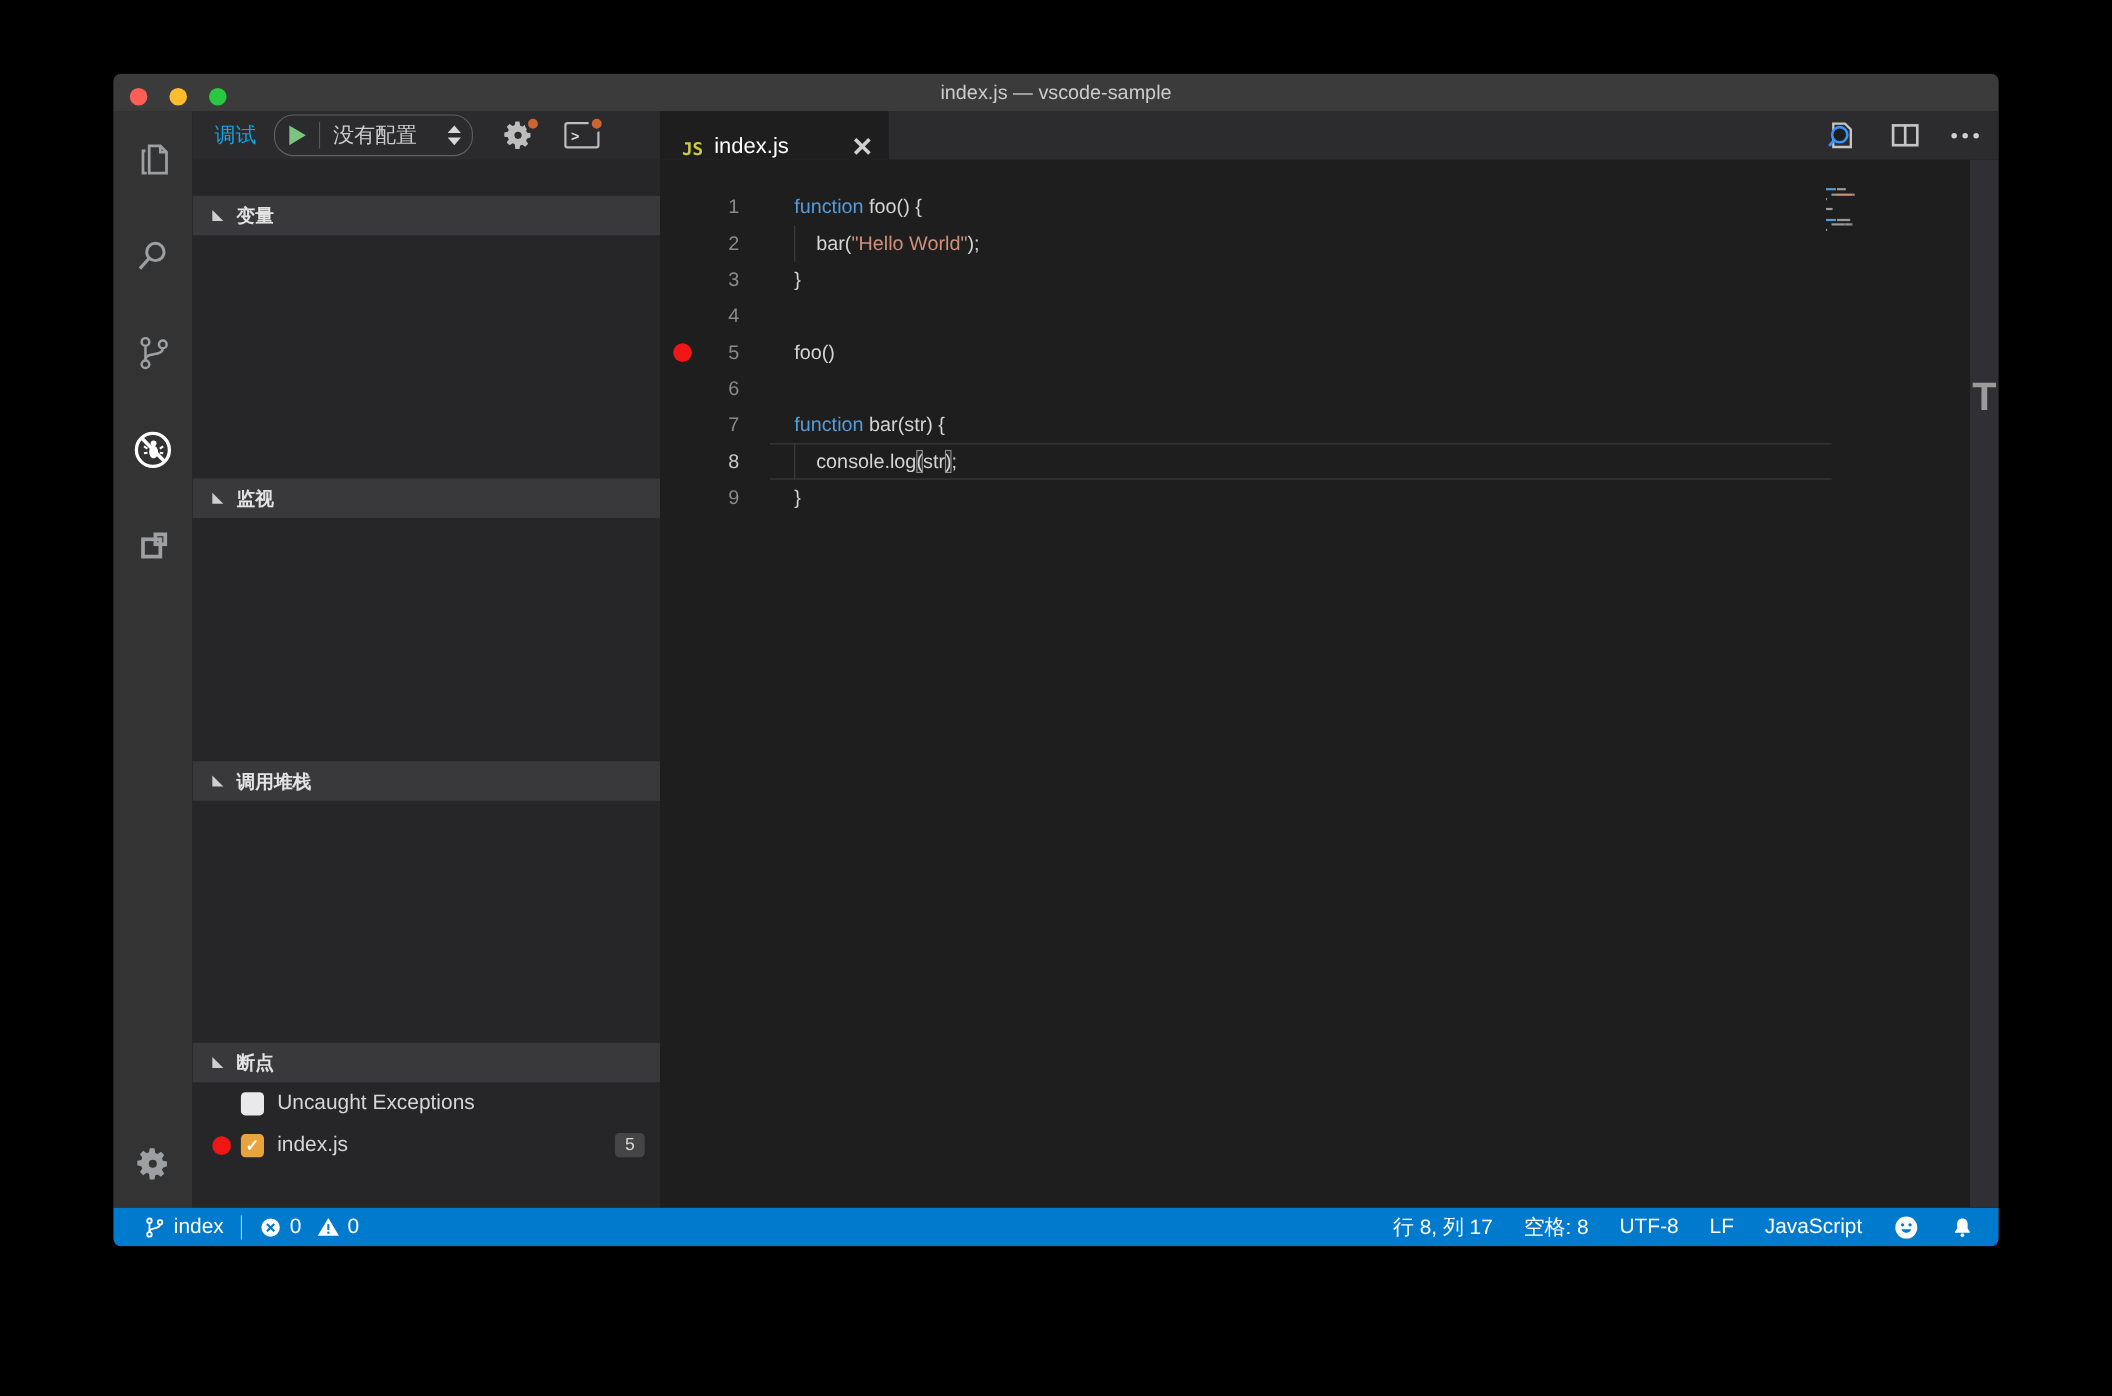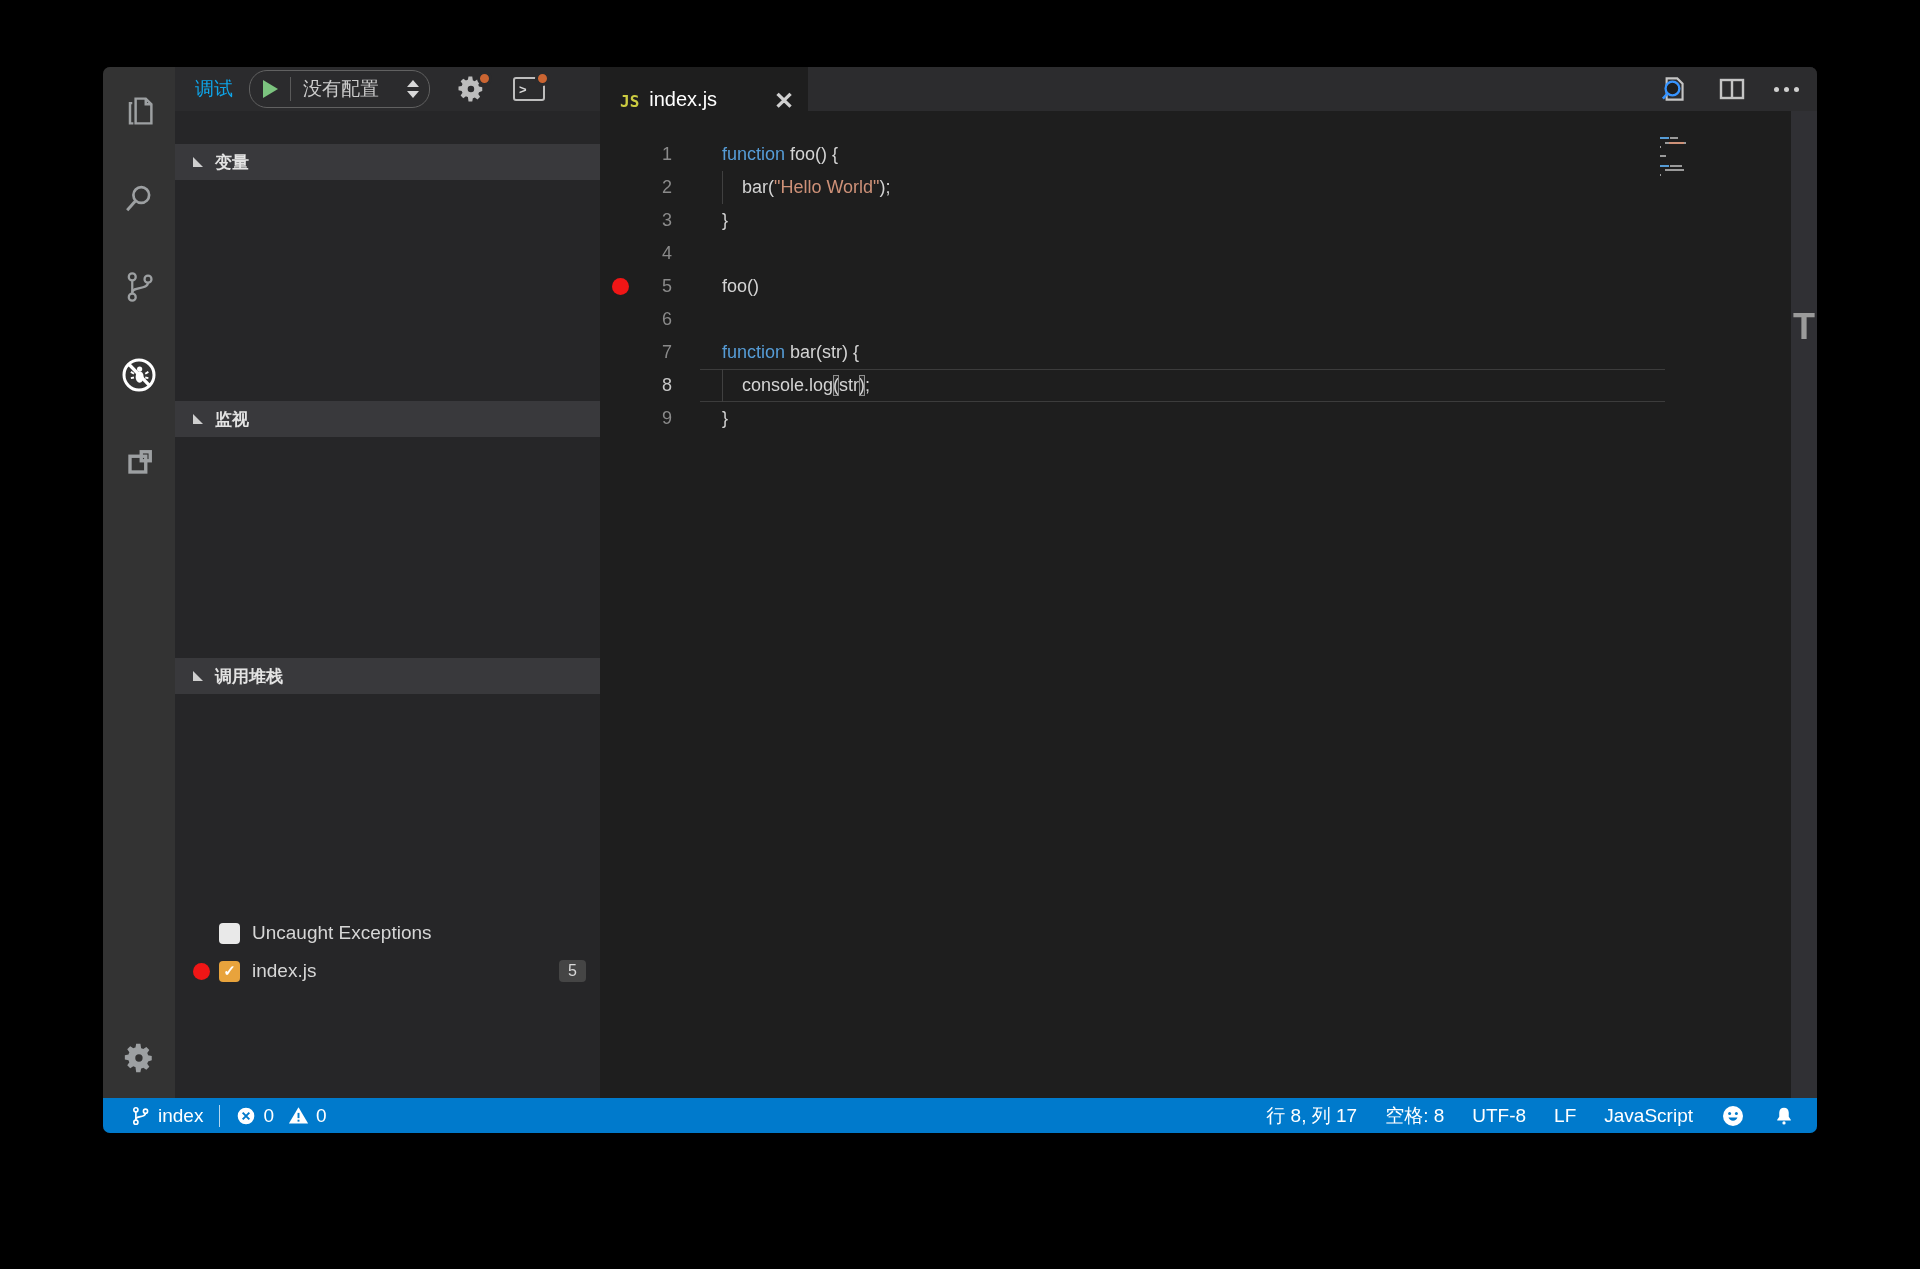--- a/index.html
+++ b/index.html
@@ -85,20 +85,26 @@
   .sb-div{width:1px;height:22px;background:rgba(255,255,255,.7);margin:0 16px;}
   .sb-right{margin-left:auto;display:flex;align-items:center;gap:28px;}
   .warn-gap{margin-left:14px;}
 </style>
 </head>
 <body>
 
 <div id="stage">
   <div id="window">
 
+    <div class="titlebar">
+      <span class="traffic t-red"></span>
+      <span class="traffic t-yellow"></span>
+      <span class="traffic t-green"></span>
+      <div class="title-text">index.js — vscode-sample</div>
+    </div>
 
     <div class="main">
 
       <div class="activitybar">
         <div class="act-item">
           <svg width="36" height="36" viewBox="0 0 32 32">
             <path d="M13 5h9l5 5v17H13z" fill="none" stroke="#9da0a2" stroke-width="2.2"></path>
             <path d="M22 5v5h5" fill="none" stroke="#9da0a2" stroke-width="2.2"></path>
             <path d="M10 9H8v18h3" fill="none" stroke="#9da0a2" stroke-width="2.2"></path>
           </svg>
@@ -185,20 +191,24 @@
           <span class="sec-title">监视</span>
         </div>
         <div class="sec-body" style="height:221px;"></div>
 
         <div class="sec-header">
           <span class="twisty"></span>
           <span class="sec-title">调用堆栈</span>
         </div>
         <div class="sec-body" style="height:220px;"></div>
 
+        <div class="sec-header">
+          <span class="twisty"></span>
+          <span class="sec-title">断点</span>
+        </div>
         <div class="bp-body">
           <div class="bp-row">
             <span class="bp-dot-space"></span>
             <span class="chk"></span>
             <span class="bp-label">Uncaught Exceptions</span>
           </div>
           <div class="bp-row">
             <span class="bp-dot-side"></span>
             <span class="chk on">
                 <span>✓</span>

